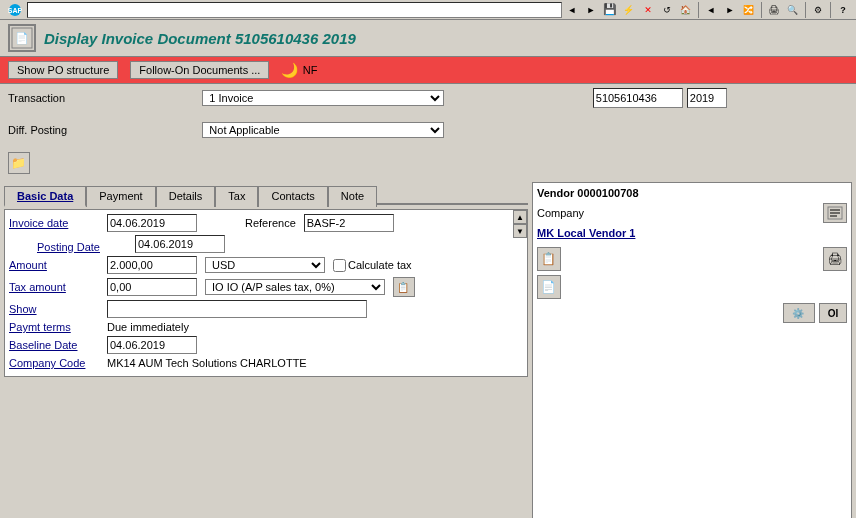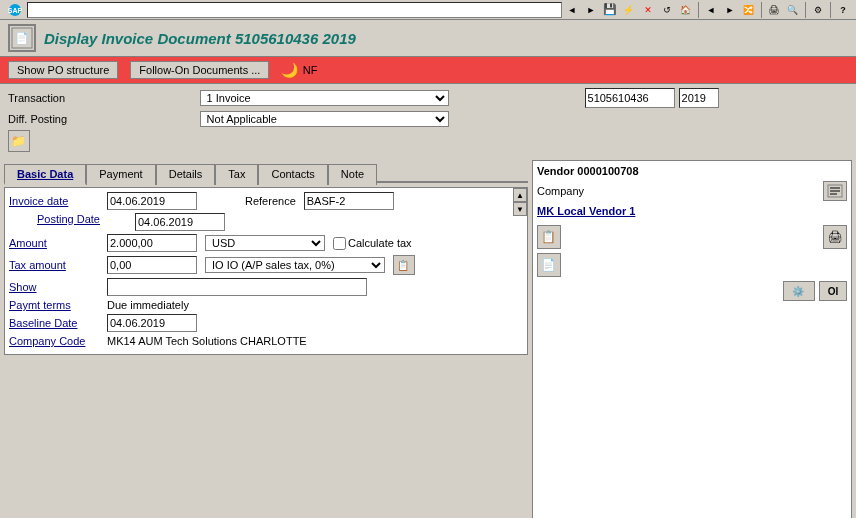--- a/index.html
+++ b/index.html
@@ -67,21 +67,21 @@
       gap: 4px;
       font-size: 11px;
     }
 
     
     .form-section {
       background: #d4d0c8;
       padding: 4px 8px;
       display: grid;
       grid-template-columns: auto auto auto auto;
-      gap: 3px;
+      gap: 14px;
       align-items: center;
     }
     .form-label {
       color: #000;
       font-size: 11px;
       white-space: nowrap;
     }
     .form-select {
       border: 1px solid #808080;
       background: white;
@@ -340,21 +340,21 @@
       <div class="tab">Note</div>
     </div>
 
     <div style="background:white;border:1px solid #808080;padding:4px;position:relative;">
       <div style="display:flex;gap:8px;margin-bottom:3px;align-items:center;">
         <span class="inv-label" style="width:90px;display:inline-block;">Invoice date</span>
         <input class="inv-input" value="04.06.2019" style="width: 90px;">
         <span style="margin-left:40px;">Reference</span>
         <input class="inv-input" value="BASF-2" style="width: 90px;">
       </div>
-      <div style="display:flex;gap:8px;margin-bottom:3px;align-items:flex-start;padding-left:28px;">
+      <div style="display:flex;gap:8px;margin-bottom:3px;align-items:flex-end;padding-left:28px;">
         <span class="inv-label" style="width:90px;display:inline-block;">Posting Date</span>
         <input class="inv-input" value="04.06.2019" style="width: 90px;">
       </div>
       <div style="display:flex;gap:8px;margin-bottom:3px;align-items:center;">
         <span class="inv-label" style="width:90px;display:inline-block;">Amount</span>
         <input class="inv-input" value="2.000,00" style="width: 90px;">
         <select class="form-select" style="width:50px;"><option>USD</option></select>
         <label style="display:flex;align-items:center;gap:2px;font-size:11px;">
           <input type="checkbox" style="">
           <span>Calculate tax</span>

